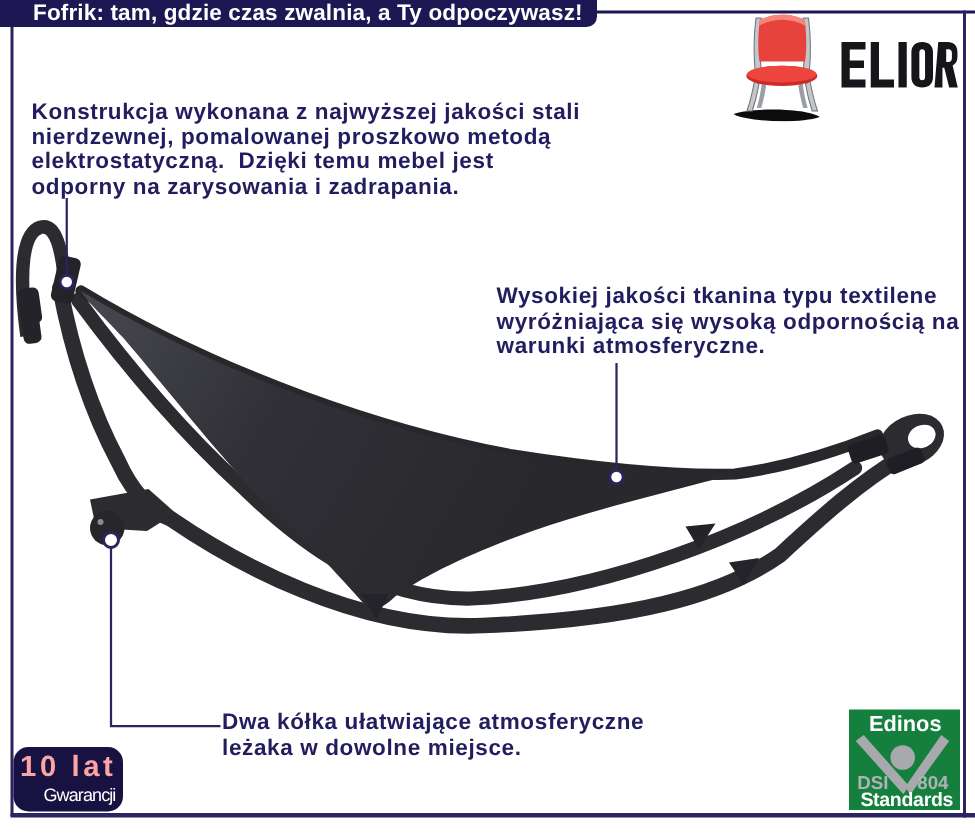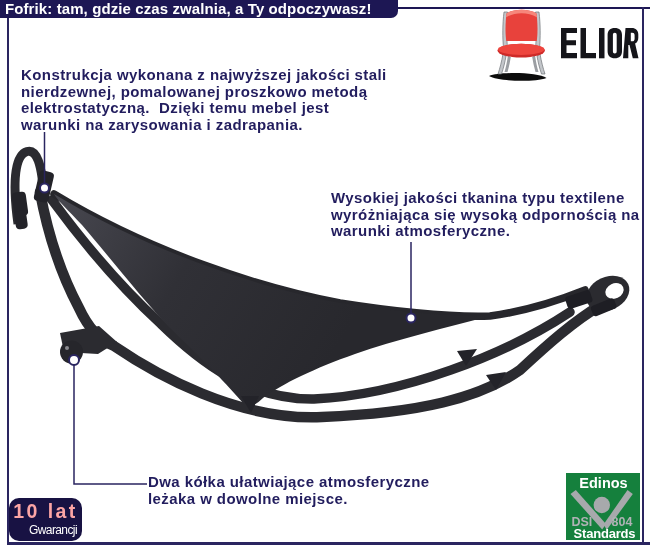--- a/index.html
+++ b/index.html
@@ -1,20 +1,20 @@
 <!DOCTYPE html>
 <html><head>
 <meta charset="utf-8">
 <style>
   html,body{margin:0;padding:0;}
   body{width:650px;height:560px;background:#ffffff;position:relative;overflow:hidden;
        font-family:"Liberation Sans", sans-serif;}
   .topbar{position:absolute;left:0;top:0;width:398px;height:18px;background:#1d1754;
           border-bottom-right-radius:7px;color:#ffffff;font-size:15px;font-weight:bold;
-          line-height:18px;letter-spacing:0.1px;padding-left:5px;box-sizing:border-box;white-space:nowrap;}
+          line-height:18px;letter-spacing:0.1px;padding-left:22px;box-sizing:border-box;white-space:nowrap;}
   .topline{position:absolute;left:396px;top:6.5px;width:254px;height:2px;background:#1d1754;}
   .rline{position:absolute;left:641.5px;top:6.5px;width:2px;height:538px;background:#2a2560;}
   .lline{position:absolute;left:7px;top:18px;width:2px;height:526px;background:#2a2560;}
   .bline{position:absolute;left:7px;top:542px;width:643px;height:2.5px;background:#2a2560;}
   .tb{position:absolute;color:#221d5e;font-weight:bold;font-size:15px;line-height:16.6px;
       white-space:pre;letter-spacing:0.42px;}
   #tb1{left:21px;top:67px;}
   #tb2{left:331px;top:190px;}
   #tb3{left:148px;top:474px;}
   .badge10{position:absolute;left:9px;top:498px;width:73px;height:43px;background:#181243;
@@ -76,21 +76,21 @@
   <line x1="411" y1="242" x2="411" y2="313" stroke="#2a2560" stroke-width="1.5"></line>
   <circle cx="411" cy="318" r="4.5" fill="#ffffff" stroke="#2a2560" stroke-width="2"></circle>
 
   <circle cx="74" cy="360" r="5" fill="#ffffff" stroke="#2a2560" stroke-width="2"></circle>
   <path d="M 74 365 L 74 484 L 147 484" fill="none" stroke="#2a2560" stroke-width="1.5"></path>
 </svg>
 
 <div class="tb" id="tb1">Konstrukcja wykonana z najwyższej jakości stali
 nierdzewnej, pomalowanej proszkowo metodą
 elektrostatyczną.  Dzięki temu mebel jest
-warunki na zarysowania i zadrapania.</div>
+odporny na zarysowania i zadrapania.</div>
 
 <div class="tb" id="tb2">Wysokiej jakości tkanina typu textilene
 wyróżniająca się wysoką odpornością na
 warunki atmosferyczne.</div>
 
 <div class="tb" id="tb3">Dwa kółka ułatwiające atmosferyczne
 leżaka w dowolne miejsce.</div>
 
 <div class="badge10">
   <div class="l1">10 lat</div>

